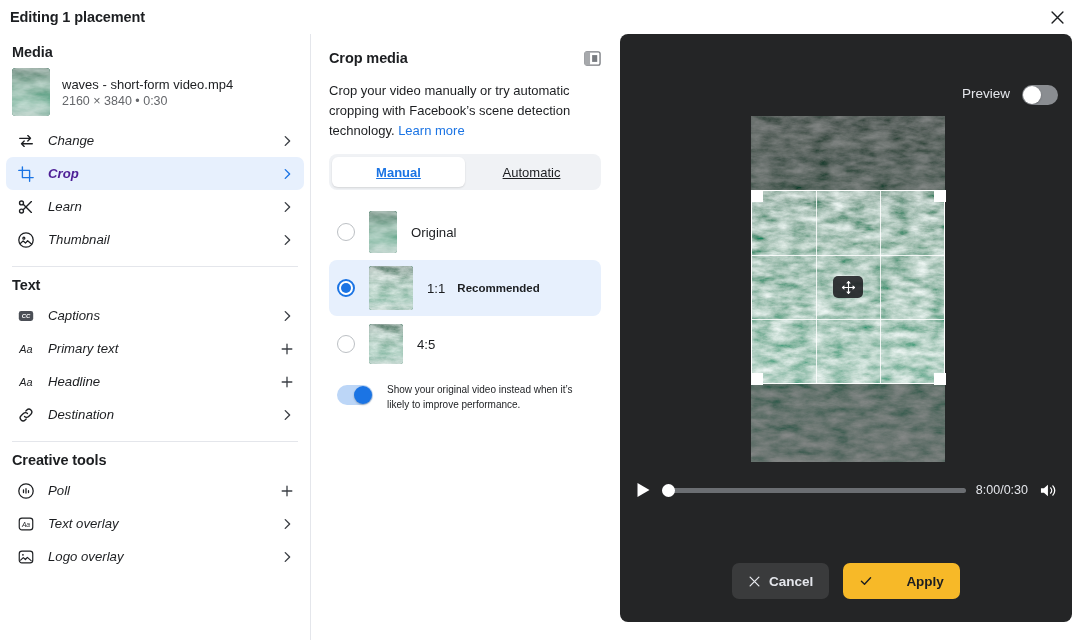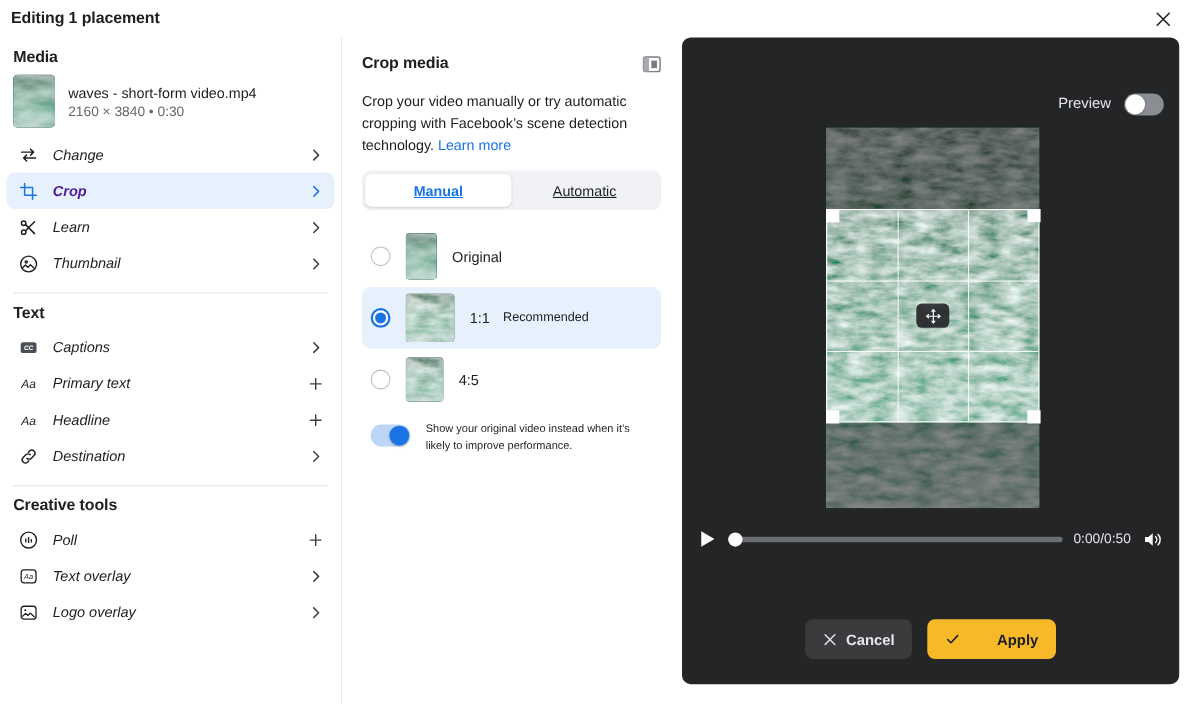--- a/index.html
+++ b/index.html
@@ -116,21 +116,21 @@
     width: 18px; height: 18px; flex: 0 0 18px; border-radius: 50%;
     border: 1.6px solid #bcc0c4; background: #fff;
     display: flex; align-items: center; justify-content: center;
   }
   .opt.sel .radio { border-color: #1b74e4; border-width: 2px; }
   .radio .dot { width: 10px; height: 10px; border-radius: 50%; background: #1b74e4; display: none; }
   .opt.sel .radio .dot { display: block; }
   .opt-thumb { border-radius: 3px; overflow: hidden; flex: 0 0 auto; background:#0c4a33; }
   .opt-labels { display: flex; align-items: center; gap: 12px; }
   .opt-name { font-size: 13.2px; color: #1c1e21; }
-  .opt-badge { font-size: 11.5px; font-weight: normal; color: #1c1e21; }
+  .opt-badge { font-size: 11.5px; font-weight: bold; color: #1c1e21; }
 
   .toggle-row { display: flex; align-items: flex-start; gap: 14px; padding: 10px 10px 0 8px; }
   .switch {
     width: 36px; height: 20px; border-radius: 10px; flex: 0 0 36px;
     background: #bcd6f7; position: relative; cursor: pointer; margin-top: 3px;
   }
   .switch .knob {
     position: absolute; top: 1px; left: 17px;
     width: 18px; height: 18px; border-radius: 50%;
     background: #1b74e4;
@@ -568,21 +568,21 @@
       <div class="controls">
         <span class="play">
           <svg width="15" height="16" viewBox="0 0 15 16">
             <path d="M1.5 1 L13.5 8 L1.5 15 Z" fill="#ffffff"></path>
           </svg>
         </span>
         <span class="seek">
           <span class="track"></span>
           <span class="thumb"></span>
         </span>
-        <span class="tcode">0:00/0:50</span>
+        <span class="tcode">8:00/0:30</span>
         <span class="vol">
           <svg width="19" height="17" viewBox="0 0 20 18">
             <path d="M2 6.6h3.2L9.4 3v12L5.2 11.4H2z" fill="#ffffff"></path>
             <path d="M12.2 6.2a4 4 0 0 1 0 5.6 M14.6 4.1a7.1 7.1 0 0 1 0 9.8" fill="none" stroke="#ffffff" stroke-width="1.4" stroke-linecap="round"></path>
           </svg>
         </span>
       </div>
 
       <div class="footer">
         <button class="btn cancel">

